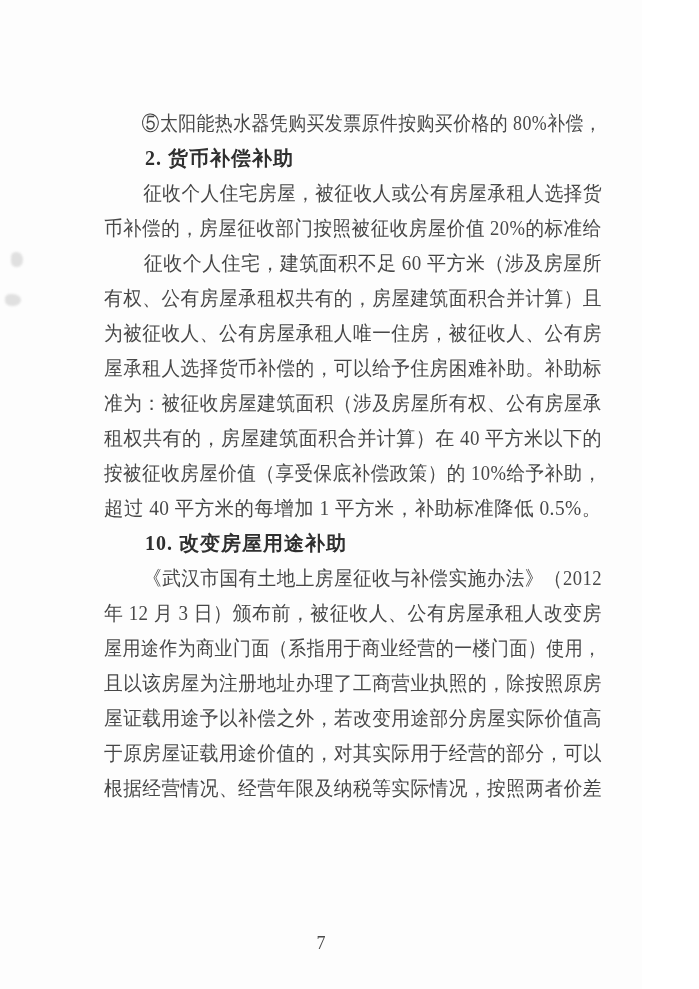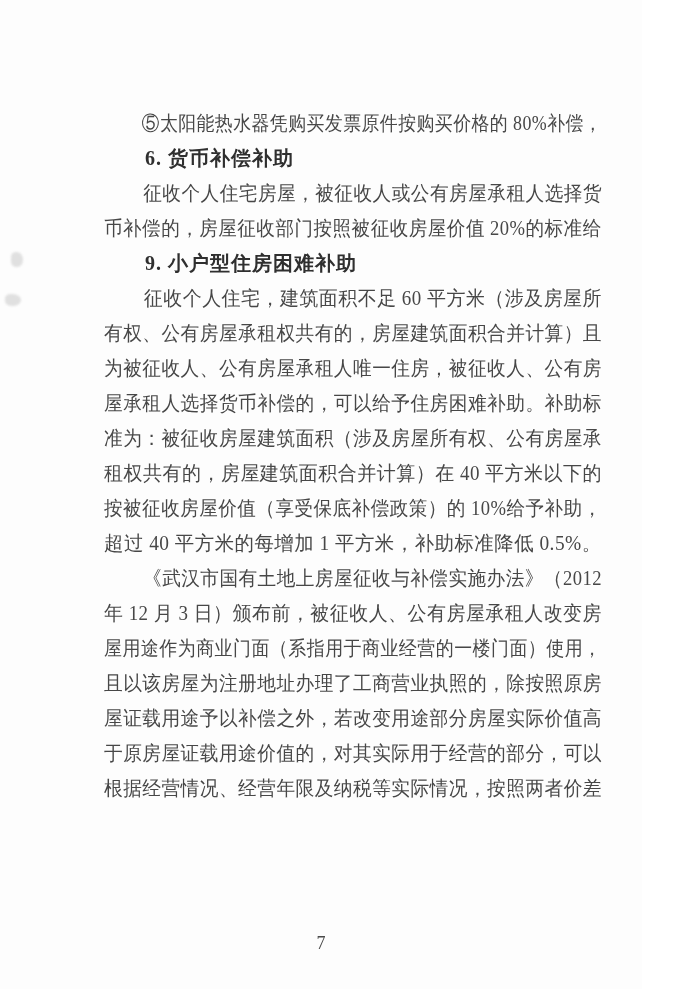--- a/index.html
+++ b/index.html
@@ -65,32 +65,32 @@
   .artifact.a2{left:5px;top:294px;width:16px;height:12px;}
 </style>
 </head>
 <body>
 
 <div class="page">
   <div class="artifact a1"></div>
   <div class="artifact a2"></div>
   <div class="content">
       <div class="line j indent" style="transform-origin: left center; transform: scaleX(0.894075); text-align-last: auto;">⑤太阳能热水器凭购买发票原件按购买价格的 80%补偿，</div>
-      <div class="line heading">6. 货币补偿补助</div>
+      <div class="line heading">2. 货币补偿补助</div>
       <div class="line j indent" style="transform-origin: left center; transform: scaleX(0.932584); text-align-last: auto;">征收个人住宅房屋，被征收人或公有房屋承租人选择货</div>
       <div class="line j" style="transform-origin: left center; transform: scaleX(0.929104); text-align-last: auto;">币补偿的，房屋征收部门按照被征收房屋价值 20%的标准给</div>
-      <div class="line heading">9. 小户型住房困难补助</div>
       <div class="line j indent" style="transform-origin: left center; transform: scaleX(0.948571); text-align-last: auto;">征收个人住宅，建筑面积不足 60 平方米（涉及房屋所</div>
       <div class="line j" style="transform-origin: left center; transform: scaleX(0.934334); text-align-last: auto;">有权、公有房屋承租权共有的，房屋建筑面积合并计算）且</div>
       <div class="line j" style="transform-origin: left center; transform: scaleX(0.934334); text-align-last: auto;">为被征收人、公有房屋承租人唯一住房，被征收人、公有房</div>
       <div class="line j" style="transform-origin: left center; transform: scaleX(0.934334); text-align-last: auto;">屋承租人选择货币补偿的，可以给予住房困难补助。补助标</div>
       <div class="line j" style="transform-origin: left center; transform: scaleX(0.934334); text-align-last: auto;">准为：被征收房屋建筑面积（涉及房屋所有权、公有房屋承</div>
       <div class="line j" style="transform-origin: left center; transform: scaleX(0.950382); text-align-last: auto;">租权共有的，房屋建筑面积合并计算）在 40 平方米以下的</div>
       <div class="line j" style="transform-origin: left center; transform: scaleX(0.929104); text-align-last: auto;">按被征收房屋价值（享受保底补偿政策）的 10%给予补助，</div>
       <div class="line" style="transform-origin: left center; transform: scaleX(0.97076); text-align-last: auto;">超过 40 平方米的每增加 1 平方米，补助标准降低 0.5%。</div>
+      <div class="line heading">10. 改变房屋用途补助</div>
       <div class="line j indent" style="transform-origin: left center; transform: scaleX(0.930841); text-align-last: auto;">《武汉市国有土地上房屋征收与补偿实施办法》（2012</div>
       <div class="line j" style="transform-origin: left center; transform: scaleX(0.948571); text-align-last: auto;">年 12 月 3 日）颁布前，被征收人、公有房屋承租人改变房</div>
       <div class="line j" style="transform-origin: left center; transform: scaleX(0.898917); text-align-last: auto;">屋用途作为商业门面（系指用于商业经营的一楼门面）使用，</div>
       <div class="line j" style="transform-origin: left center; transform: scaleX(0.934334); text-align-last: auto;">且以该房屋为注册地址办理了工商营业执照的，除按照原房</div>
       <div class="line j" style="transform-origin: left center; transform: scaleX(0.934334); text-align-last: auto;">屋证载用途予以补偿之外，若改变用途部分房屋实际价值高</div>
       <div class="line j" style="transform-origin: left center; transform: scaleX(0.934334); text-align-last: auto;">于原房屋证载用途价值的，对其实际用于经营的部分，可以</div>
       <div class="line j" style="transform-origin: left center; transform: scaleX(0.934334); text-align-last: auto;">根据经营情况、经营年限及纳税等实际情况，按照两者价差</div>
     </div>
   <div class="page-number">7</div>
 </div>

